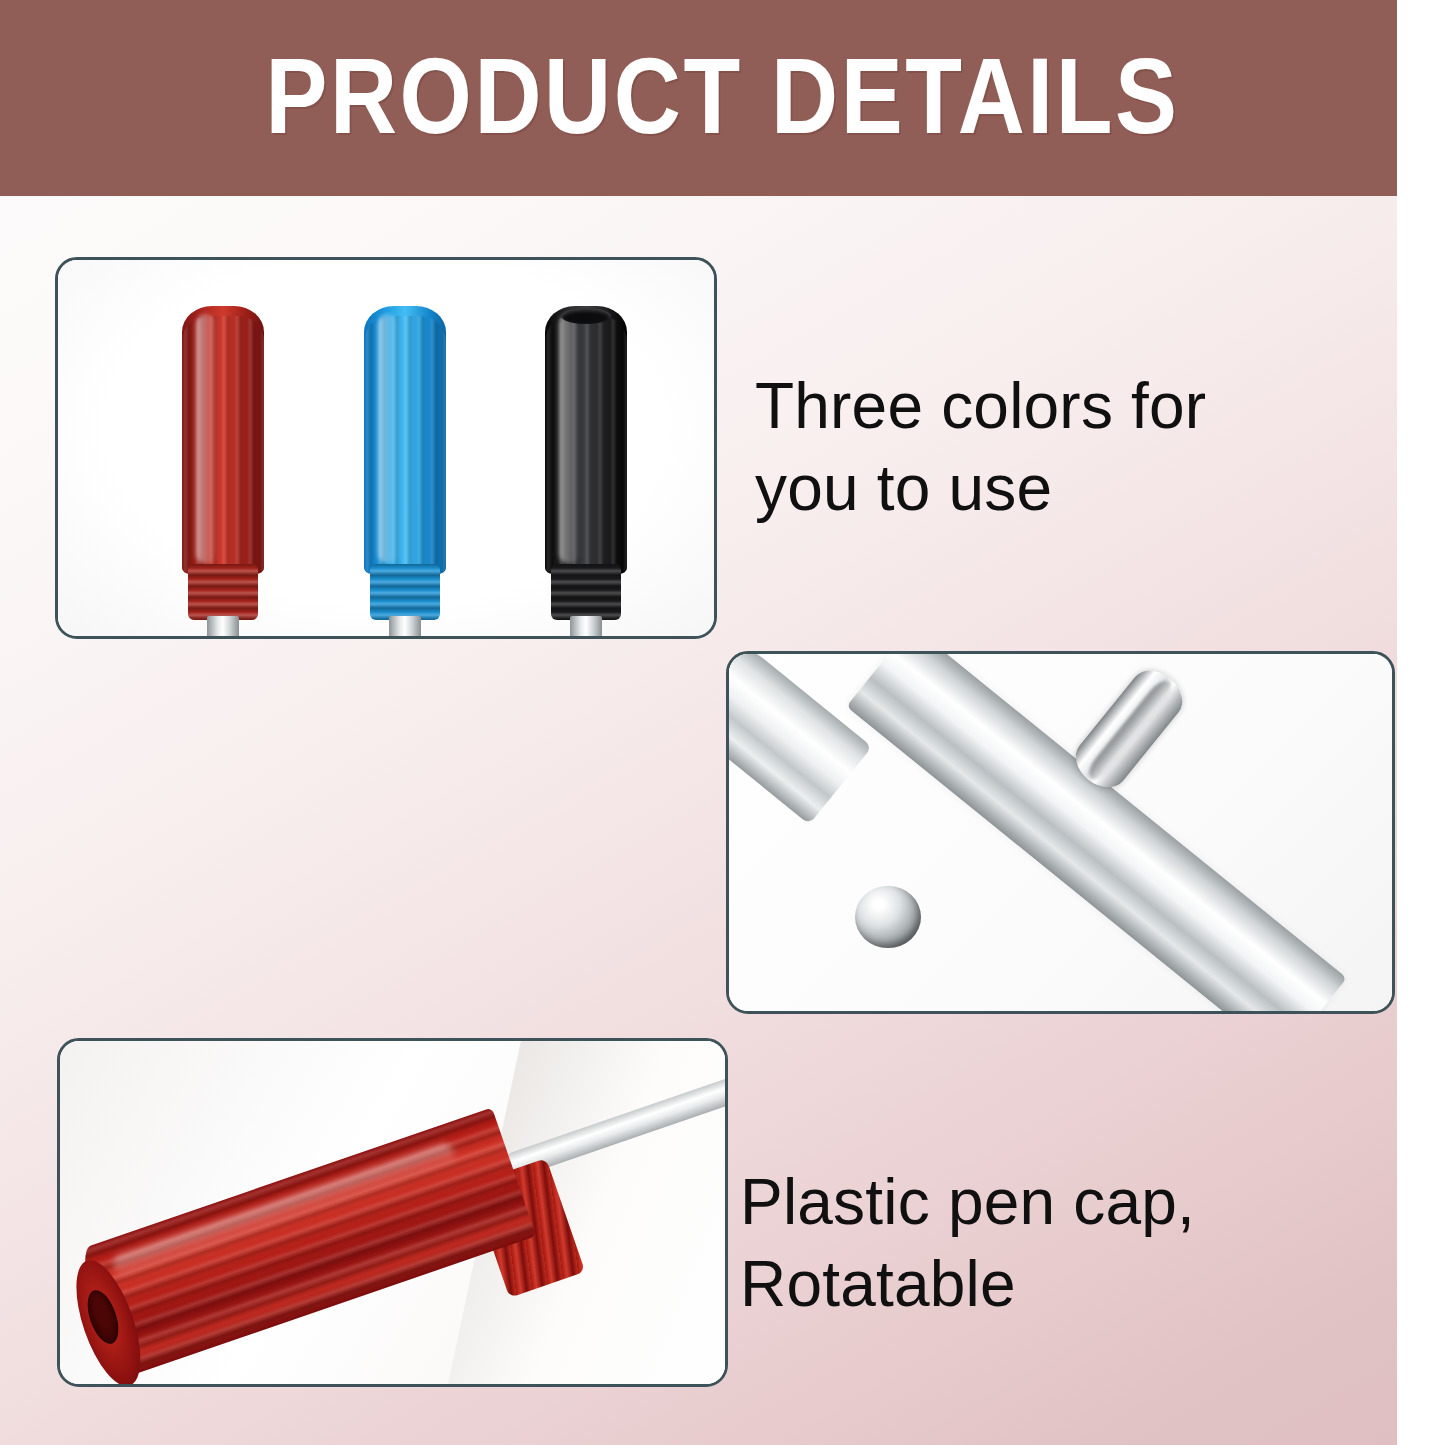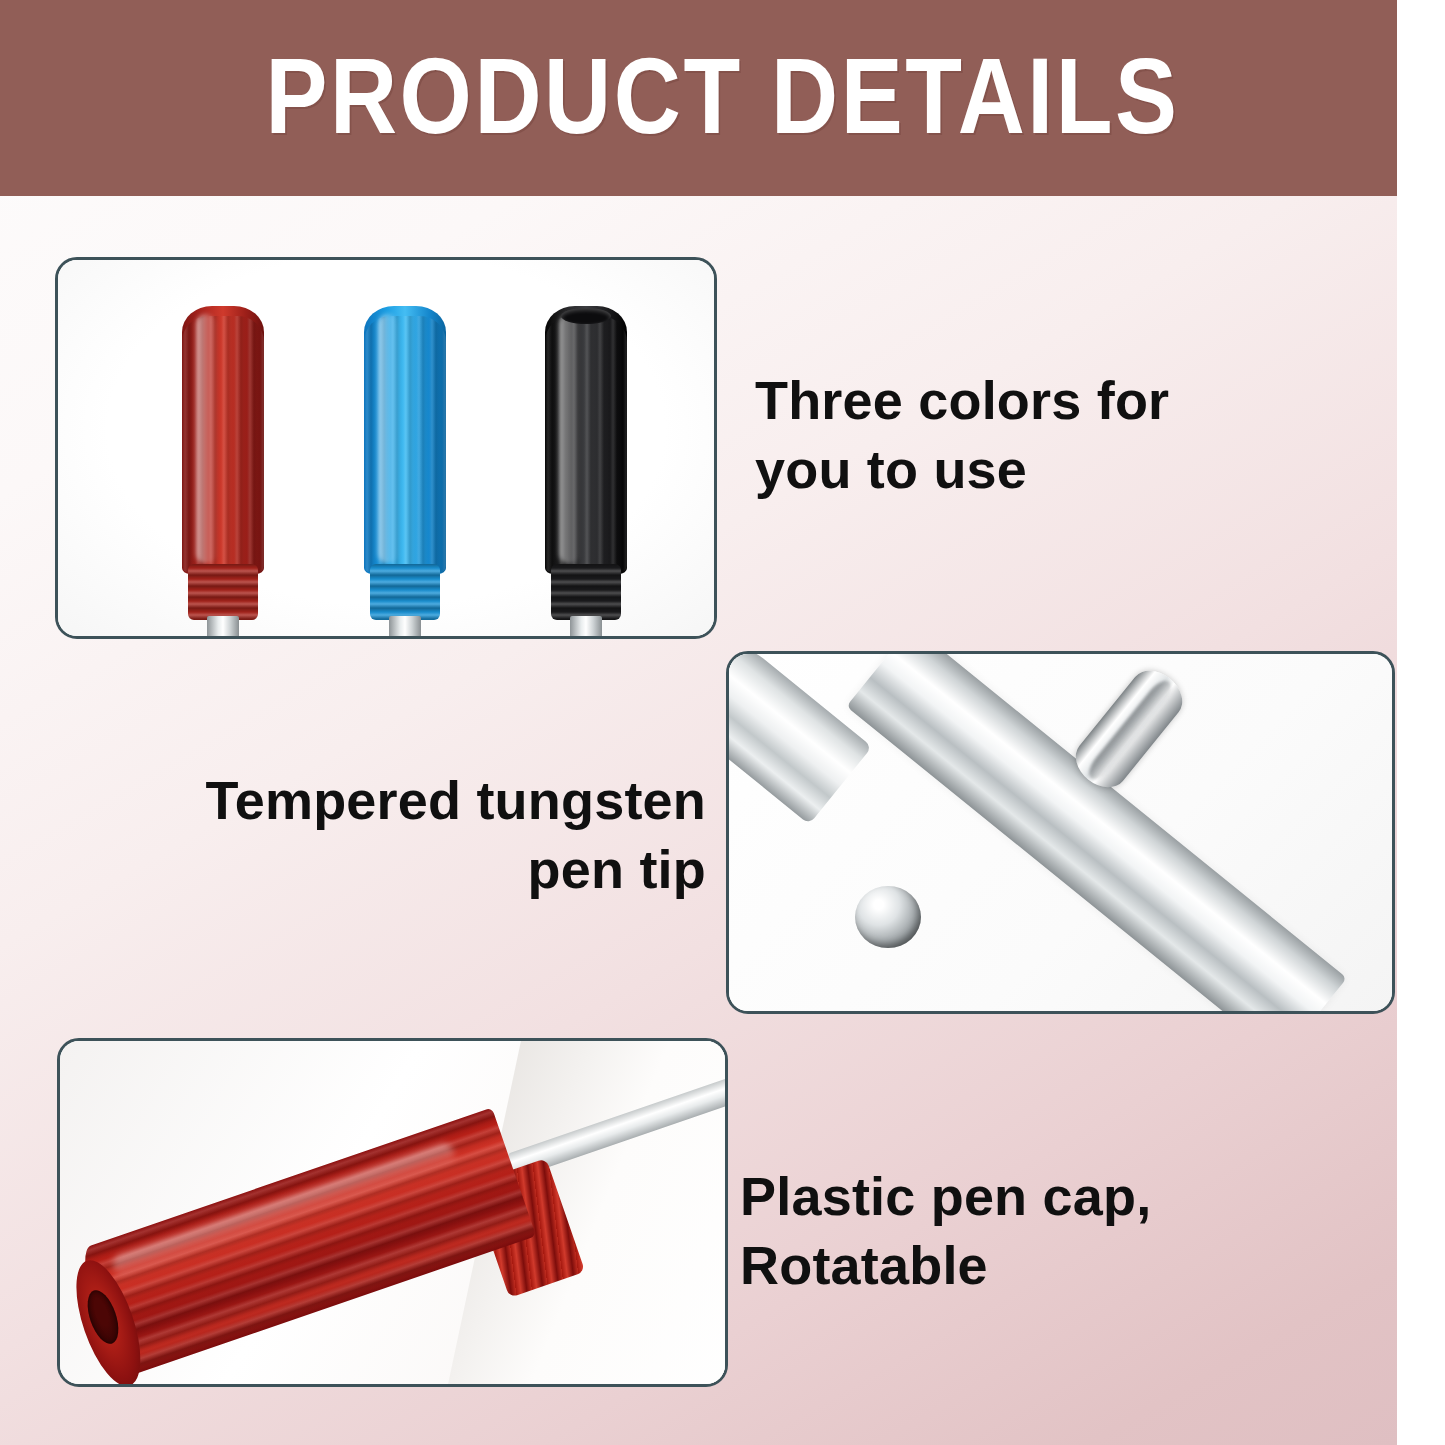--- a/index.html
+++ b/index.html
@@ -344,23 +344,23 @@
         #a5180f 0px,
         #d13a2c 5px,
         #7d0d0b 11px,
         #bd2a1e 16px);
   }
 
   
   .caption {
     position: absolute;
     color: #101010;
-    font-size: 54px;
+    font-size: 64px;
     line-height: 1.28;
-    font-weight: bold;
+    font-weight: normal;
     letter-spacing: 0.2px;
     white-space: pre-line;
   }
   #caption-colors {
     left: 755px;
     top: 366px;
     width: 470px;
     text-align: left;
   }
   #caption-tip {
@@ -419,22 +419,20 @@
   <div class="panel" id="panel-tip">
     <div class="tip-stage">
       <div class="tip-rod"></div>
       <div class="tip-cone"></div>
       <div class="tip-ball"></div>
       <div class="tip-collar"></div>
       <div class="tip-collar-shadow"></div>
     </div>
   </div>
 
-  <div class="caption" id="caption-tip">Tempered tungsten
-pen tip</div>
 
   <div class="panel" id="panel-redcap">
     <div class="redcap-stage">
       <div class="redcap-backedge"></div>
       <div class="redcap-shaft"></div>
       <div class="redcap-threads"></div>
       <div class="redcap-body">
         <div class="ribs"></div>
         <div class="gloss"></div>
       </div>

